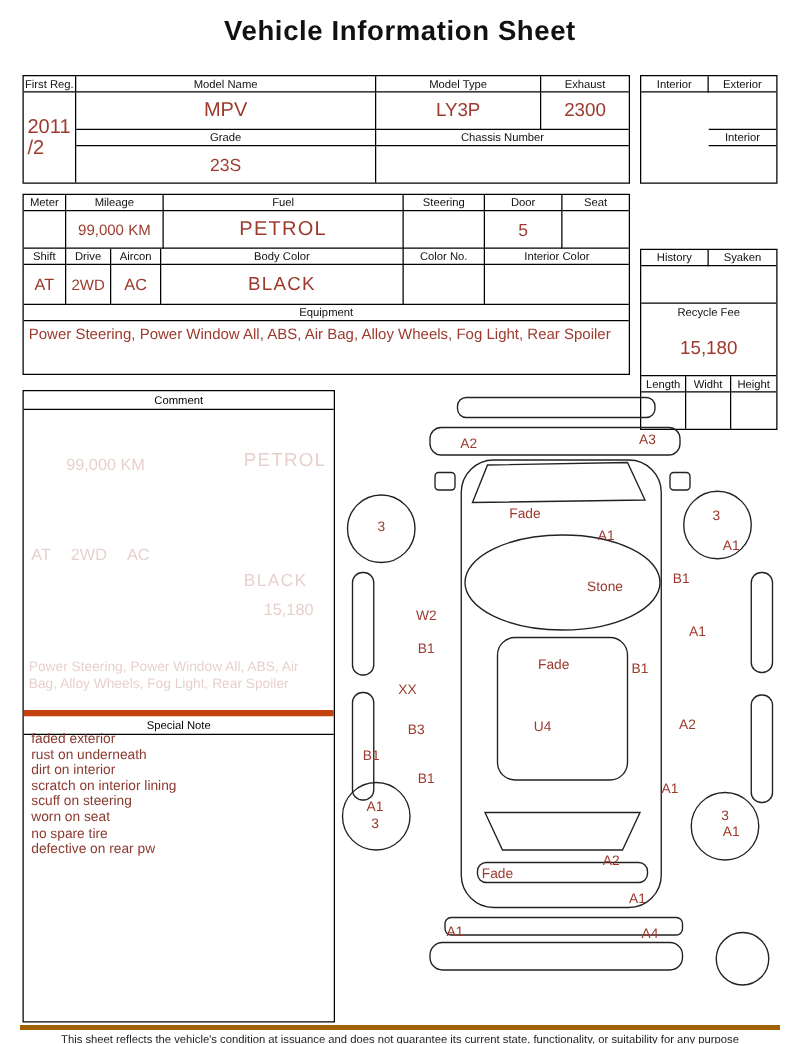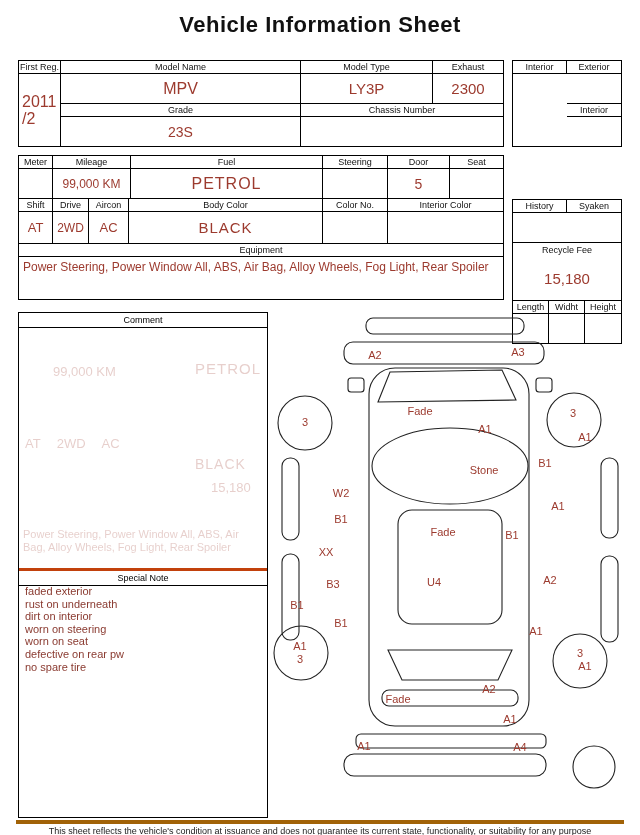--- a/index.html
+++ b/index.html
@@ -3,21 +3,21 @@
 <meta charset="utf-8">
 <style>
   html,body{margin:0;padding:0;background:#ffffff;}
   #sheet{position:relative;width:640px;height:835px;background:#fff;
          font-family:"Liberation Sans",sans-serif;color:#000;overflow:hidden;}
   .abs{position:absolute;box-sizing:border-box;}
   .box{position:absolute;box-sizing:border-box;border:1px solid #000;}
   .cell{position:absolute;box-sizing:border-box;display:flex;align-items:center;justify-content:center;}
   .br{border-right:1px solid #000;}
   .bb{border-bottom:1px solid #000;}
-  .bt{border-top:3px solid #c2410c;}
+  .bt{border-top:5px solid #c2410c;}
   .lbl{font-size:9px;color:#111;}
   .val{color:#9c3a2e;}
   #title{top:12px;left:0;width:640px;text-align:center;font-size:22px;font-weight:600;letter-spacing:.5px;color:#111;}
   .firstreg-val{flex-direction:column;align-items:flex-start;justify-content:center;padding-left:3px;
                 font-size:16px;line-height:17px;}
   .equip-text{display:block;padding:3px 4px;font-size:12px;line-height:15px;color:#9c3a2e;}
   
   .col-head{position:absolute;left:0;right:0;height:14px;display:flex;align-items:center;justify-content:center;font-size:9px;}
   .sn-item{font-size:11px;line-height:12.6px;color:#8a3a30;}
   #special-note-list{position:absolute;left:6px;right:4px;top:272px;}
@@ -129,24 +129,25 @@
       <div class="ghost g-color">BLACK</div>
       <div class="ghost g-fee">15,180</div>
       <div class="ghost g-equip">Power Steering, Power Window  All, ABS, Air Bag, Alloy Wheels, Fog Light, Rear Spoiler</div>
     </div>
 
     <div class="col-head bt bb" style="top:255px;">Special Note</div>
     <div id="special-note-list">
         <div class="sn-item">faded exterior</div>
         <div class="sn-item">rust on underneath</div>
         <div class="sn-item">dirt on interior</div>
-        <div class="sn-item">worn on steering</div>
+        <div class="sn-item">scratch on interior lining</div>
+        <div class="sn-item">scuff on steering</div>
         <div class="sn-item">worn on seat</div>
+        <div class="sn-item">no spare tire</div>
         <div class="sn-item">defective on rear pw</div>
-        <div class="sn-item">no spare tire</div>
       </div>
   </div>
 
   <div id="diagram">
     <svg width="368" height="500" viewBox="0 0 368 500">
       <g fill="none" stroke="#222" stroke-width="1.1">
         <rect x="96" y="6" width="158" height="16" rx="7"></rect>
         <rect x="74" y="30" width="200" height="22" rx="9"></rect>
         <path d="M120 60 L232 58 L246 88 L108 90 Z"></path>
         <rect x="99" y="56" width="160" height="358" rx="26"></rect>

